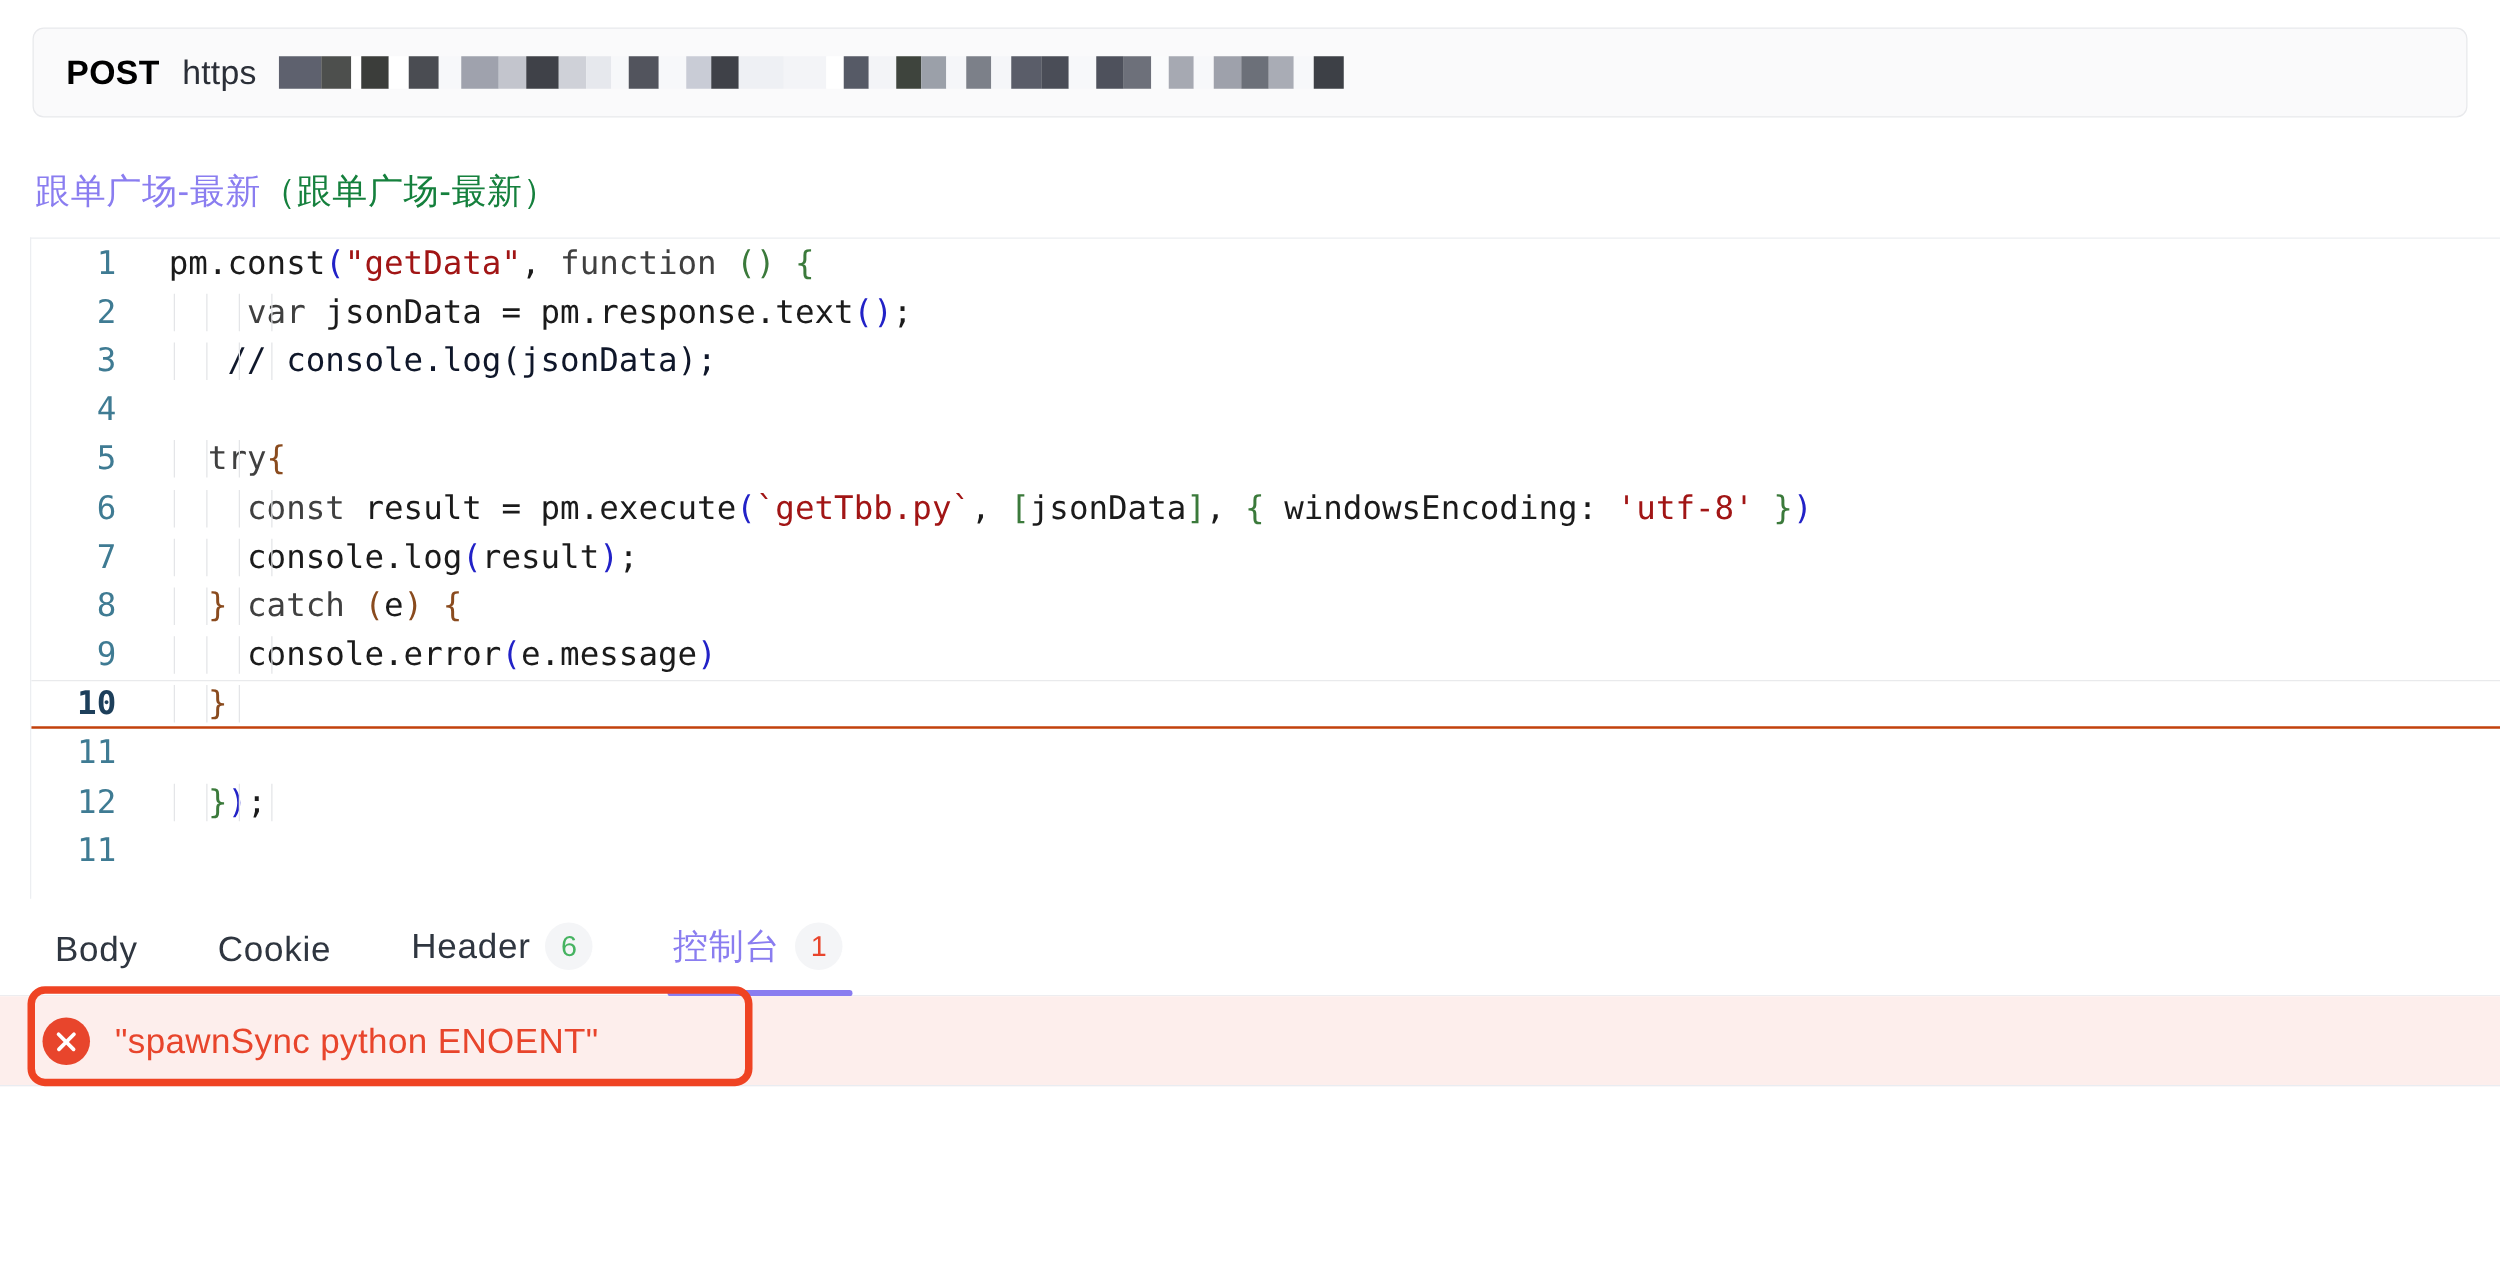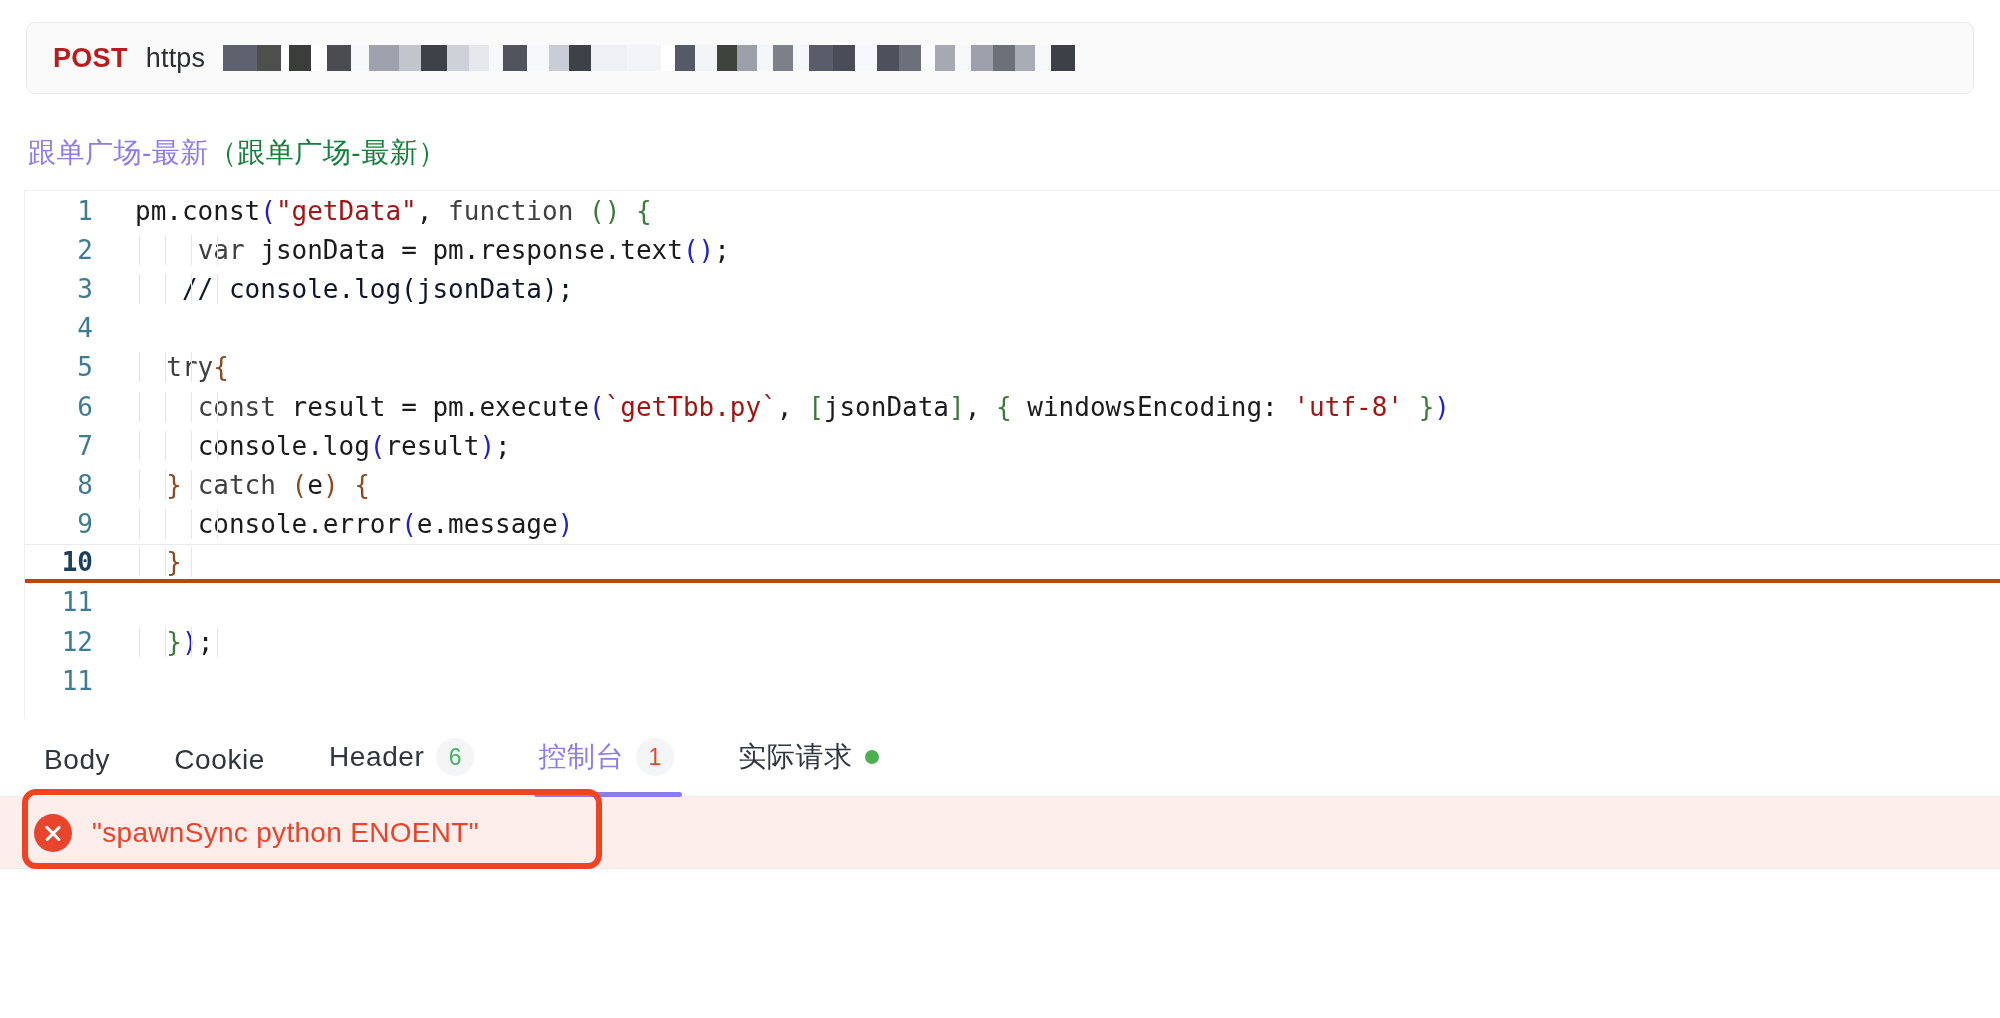--- a/index.html
+++ b/index.html
@@ -58,21 +58,21 @@
     display: flex;
     align-items: center;
     padding: 0 26px;
     gap: 18px;
     overflow: hidden;
     position: relative;
   }
   .method {
     font-size: 27px;
     font-weight: bold;
-    color: #b91c1c;
+    color: #000000;
     letter-spacing: 0.3px;
     flex: 0 0 auto;
   }
   .url-text {
     font-size: 27px;
     color: #2b2f38;
     flex: 0 0 auto;
     letter-spacing: 0.2px;
   }
   .redaction {
@@ -113,21 +113,21 @@
     display: flex;
     align-items: center;
     height: 39.2px;
     position: relative;
     font-family: "DejaVu Sans Mono", monospace;
     font-size: 26px;
     white-space: pre;
   }
   .code-line.active {
     border-top: 1px solid #e9eaec;
-    border-bottom: 4px solid #c2410c;
+    border-bottom: 2px solid #c2410c;
     height: 39.2px;
   }
   .ln {
     width: 88px;
     flex: 0 0 auto;
     text-align: right;
     padding-right: 20px;
     color: #3f7b93;
     font-family: "DejaVu Sans Mono", monospace;
     font-size: 26px;
@@ -334,24 +334,20 @@
       <span>Cookie</span>
     </div>
     <div class="tab">
       <span>Header</span>
       <span class="badge green">6</span>
     </div>
     <div class="tab active">
       <span>控制台</span>
       <span class="badge red">1</span>
     </div>
-    <div class="tab">
-      <span>实际请求</span>
-      <span class="dot-green"></span>
-    </div>
   </div>
 
 <div class="console">
   <div class="err-row">
     <span class="x-icon"></span>
     <span class="err-text">"spawnSync python ENOENT"</span>
   </div>
   <div class="annot-box"></div>
 </div>
 

